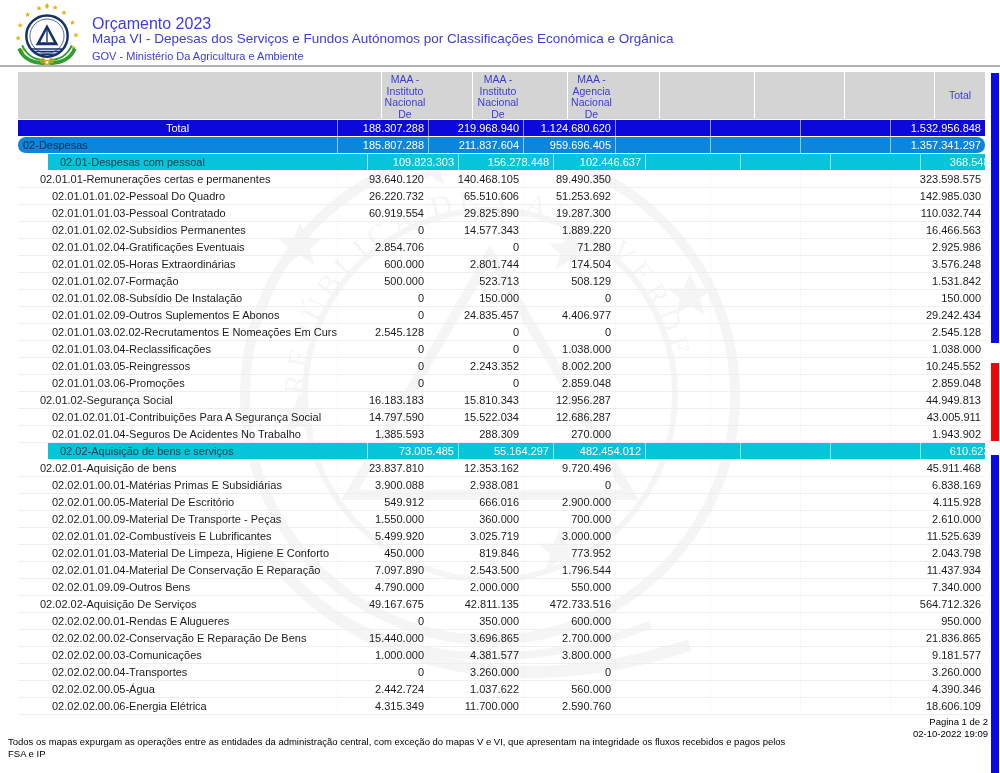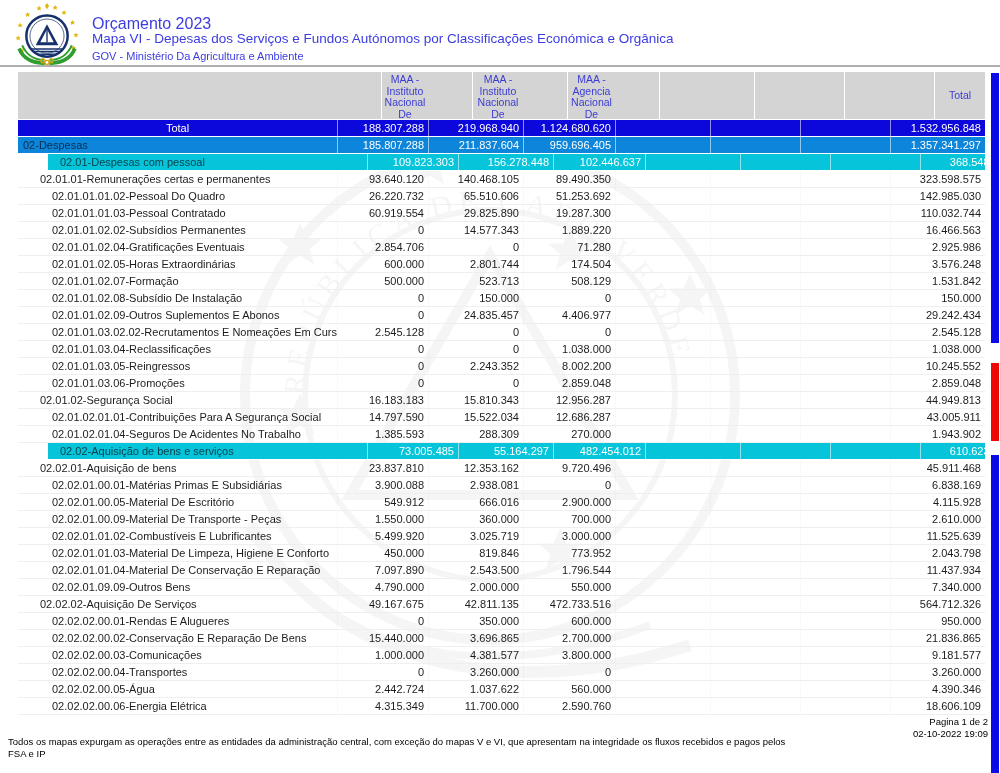--- a/index.html
+++ b/index.html
@@ -18,21 +18,21 @@
   .thead{display:grid;grid-template-columns:319px 91px 95px 92px 95px 90px 90px 95px;
          height:48px;background:var(--header-bg,#d4d4d4);border-bottom:1px solid #fff;box-sizing:border-box;}
   .hcell{font-size:10.5px;line-height:11.5px;color:var(--header-text,#3c3cd2);text-align:center;
          white-space:pre-line;padding-top:2px;overflow:hidden;margin-left:44px;}
   .hcell + .hcell{border-left:1px solid #fff;}
   .hcell.total-h{display:flex;align-items:center;justify-content:center;padding-top:0;}
   .trow{display:grid;grid-template-columns:319px 91px 95px 92px 95px 90px 90px 95px;
         height:17px;line-height:16px;font-size:11px;box-sizing:border-box;}
   .trow.plain{border-bottom:1px solid #efefef;}
   .trow.total{background:var(--row-total-bg,#0c07da);color:#fff;border-bottom:1px solid #fff;}
-  .trow.level1{background:var(--row-level1-bg,#0d85da);border-bottom:1px solid #fff;}
+  .trow.level1{background:var(--row-level1-bg,#0d85da);border-bottom:1px solid #fff;border-radius:8px;}
   .trow.level2{background:var(--row-level2-bg,#06c4da);border-bottom:1px solid #fff;margin-left:30px;}
   .cell{overflow:hidden;white-space:nowrap;}
   .cell.num{text-align:right;padding-right:4px;}
   .trow.plain .cell + .cell{border-left:1px solid rgba(0,0,0,0.025);}
   .trow.total .cell + .cell,
   .trow.level1 .cell + .cell,
   .trow.level2 .cell + .cell{border-left:1px solid rgba(255,255,255,.55);}
   .trow.total .lbl{text-align:center;color:#fff;}
   .trow.level1 .lbl{color:#0a2e4e;}
   .trow.level1 .num{color:#fff;}

